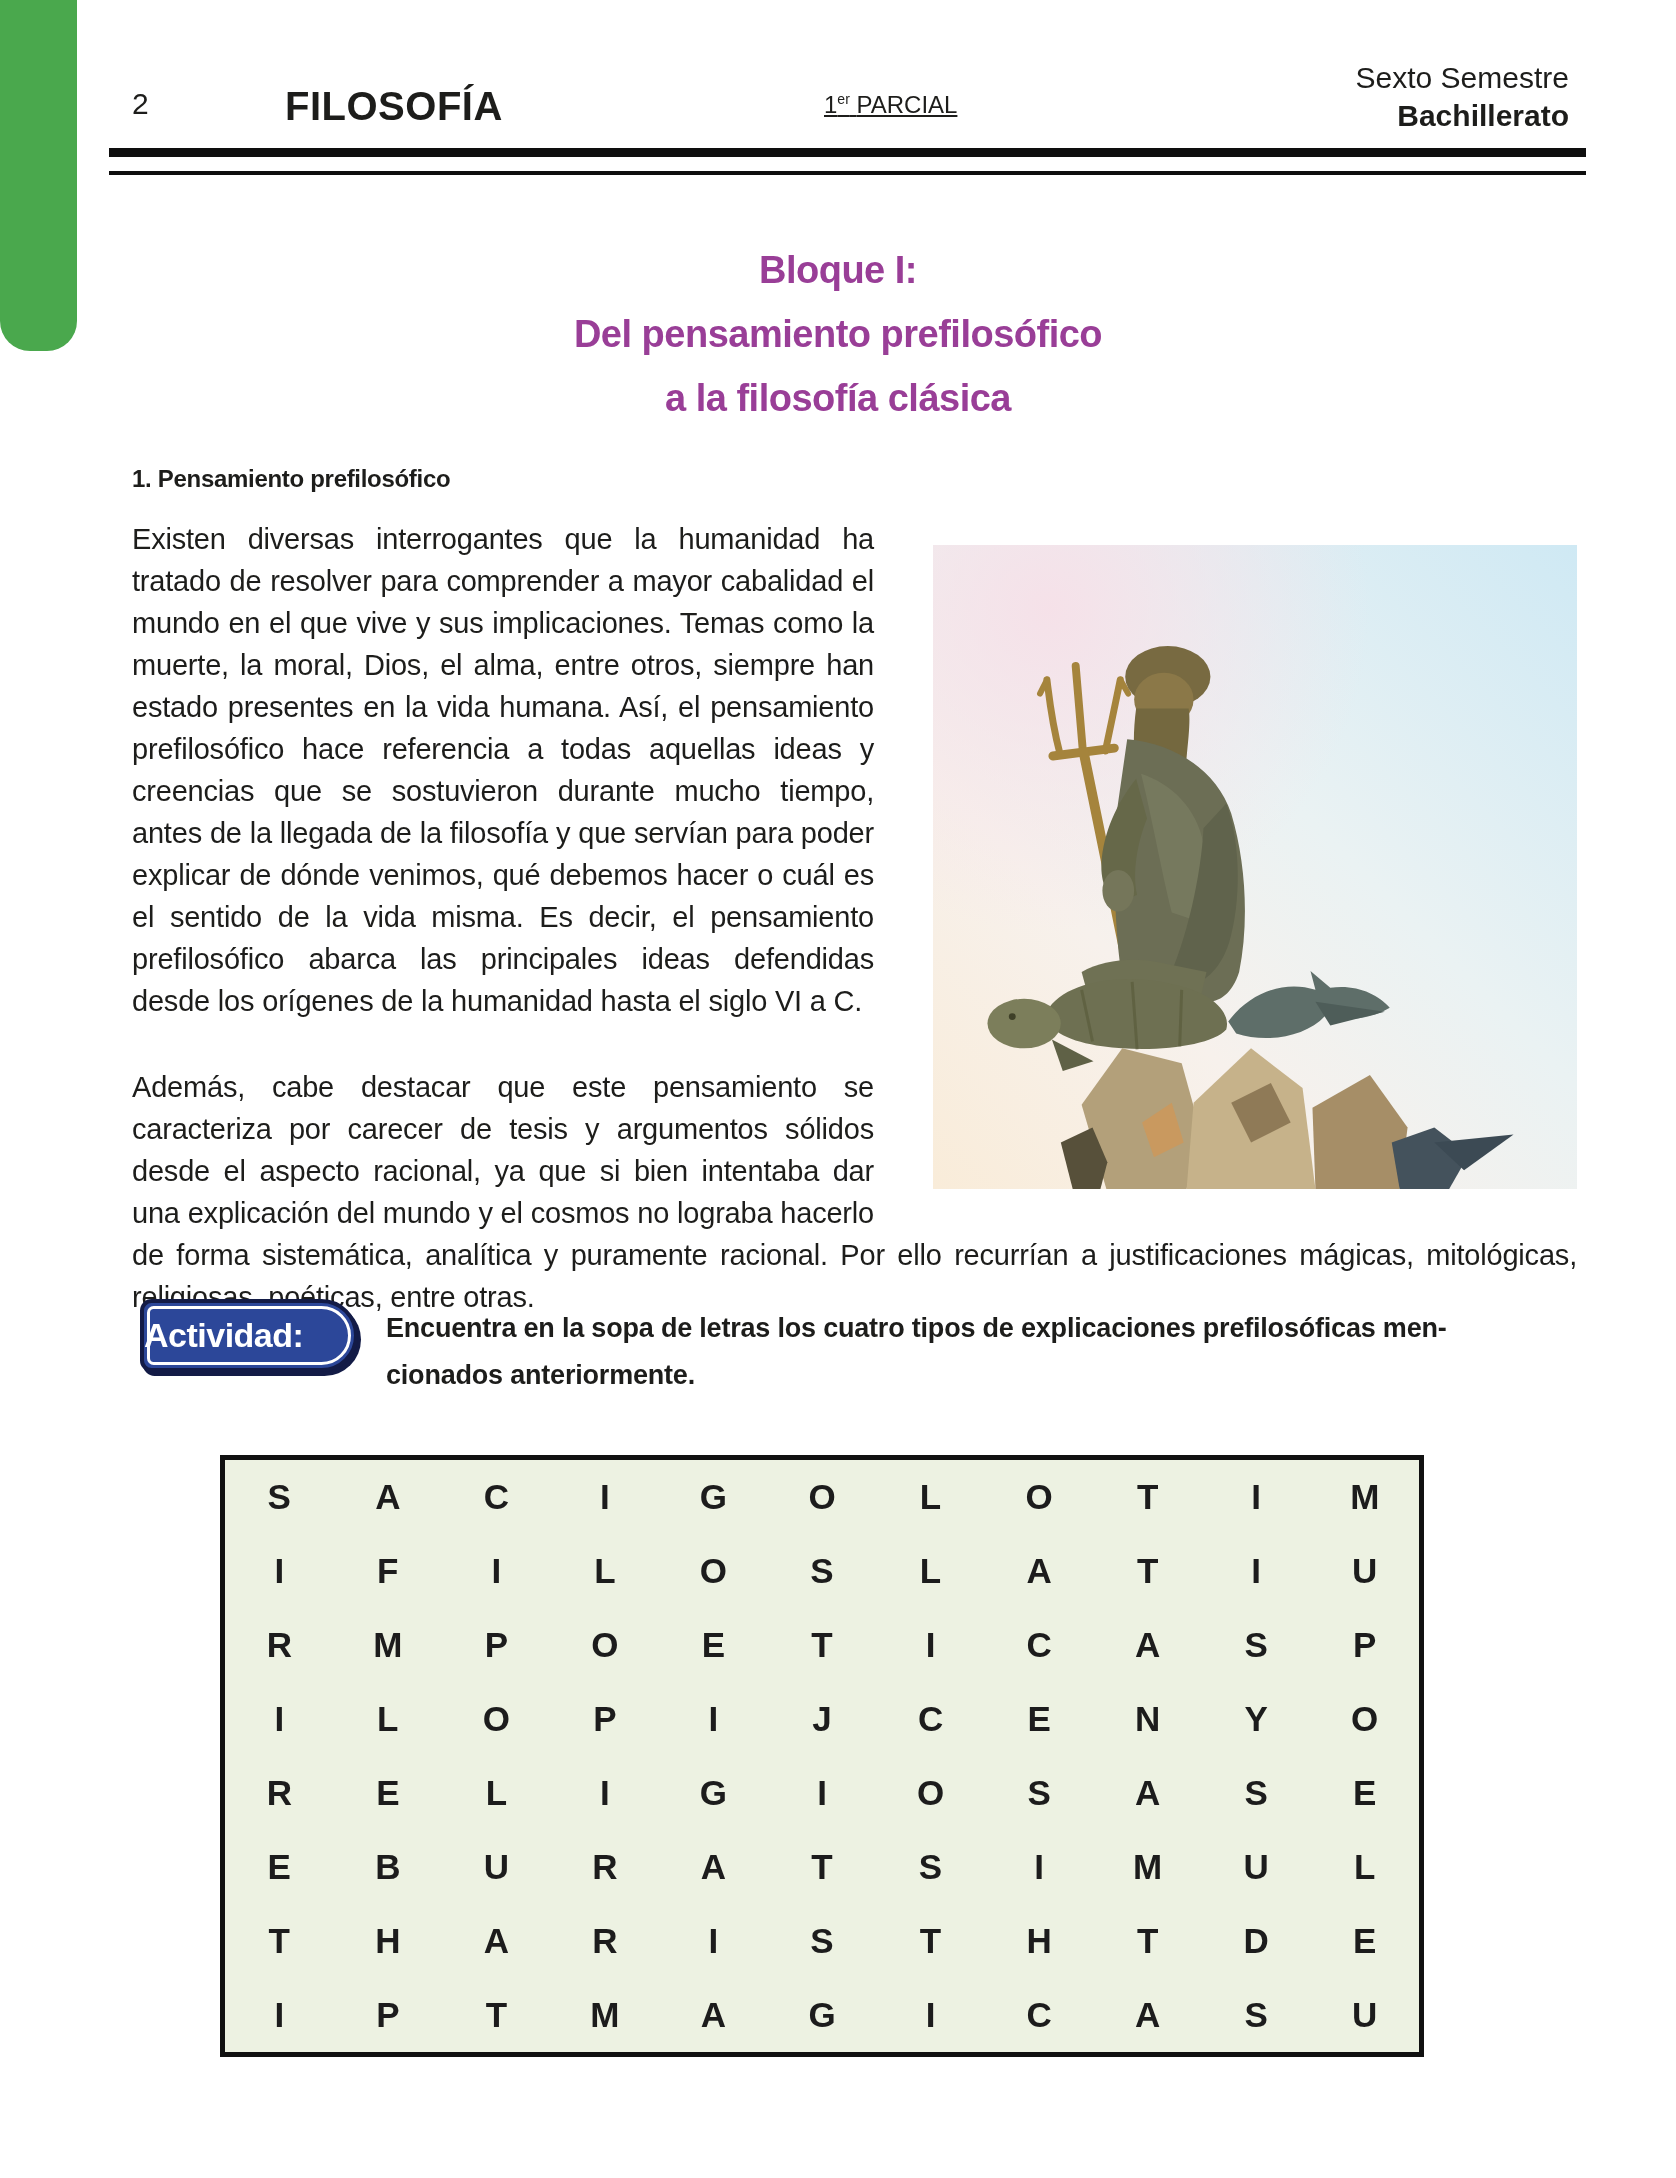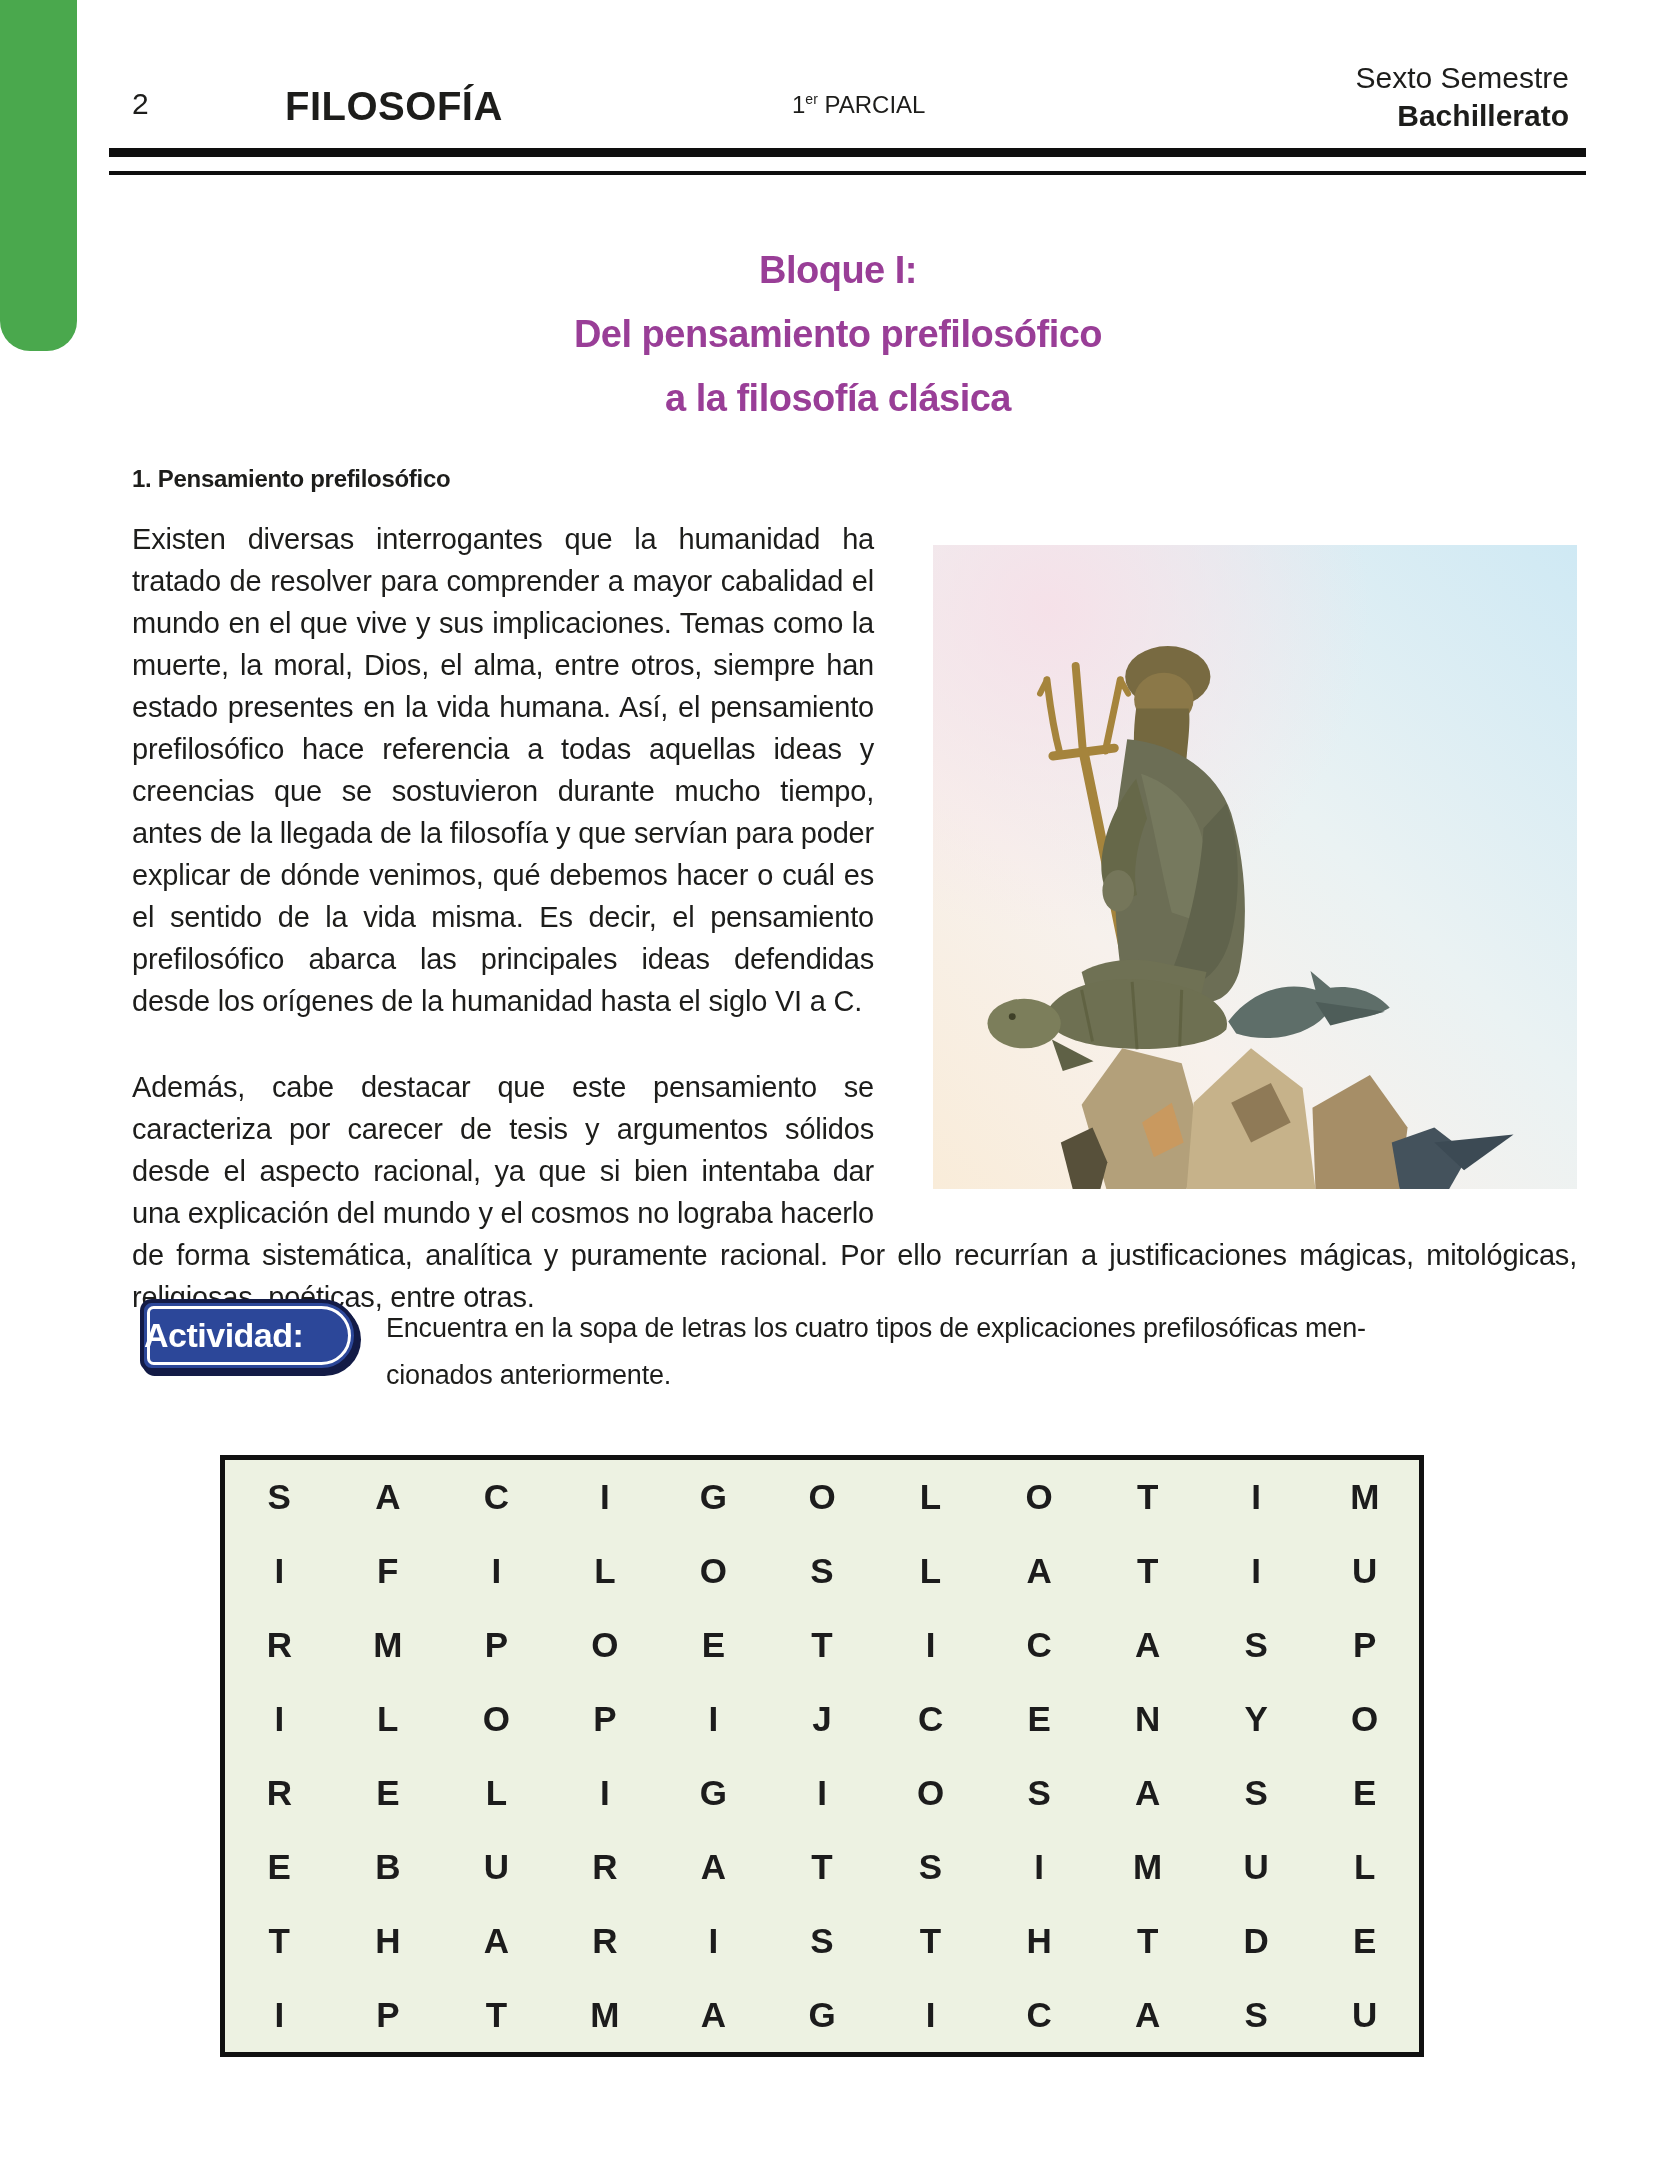--- a/index.html
+++ b/index.html
@@ -9,21 +9,21 @@
   }
   
   .green-bar{
     position:absolute;left:0;top:0;width:77px;height:351px;
     background:var(--accent_green,#4aa84d);
     border-radius:0 0 30px 30px;
   }
   
   .pnum{position:absolute;left:132px;top:87px;font-size:30px;}
   .subject{position:absolute;left:285px;top:84px;font-size:40px;font-weight:bold;letter-spacing:0.5px;}
-  .partial{position:absolute;left:792px;top:91px;font-size:24px;font-weight:500;}
+  .partial{position:absolute;left:824px;top:91px;font-size:24px;font-weight:500;text-decoration:underline;}
   .partial sup{font-size:14px;}
   .sem-block{position:absolute;right:107px;top:59px;text-align:right;font-size:30px;line-height:38px;}
   .sem-block .lvl{font-weight:bold;}
   .rule{position:absolute;left:109px;width:1477px;background:#0e0e0e;}
   .rule.thick{top:148px;height:9px;}
   .rule.thin{top:171px;height:4px;}
   
   .title{
     position:absolute;left:0;top:238px;width:1676px;text-align:center;
     color:var(--title_purple,#993e97);font-weight:bold;font-size:38px;line-height:64px;
@@ -54,21 +54,21 @@
     box-sizing:border-box;
     display:flex;align-items:center;justify-content:flex-start;
   }
   .badge::after{
     content:"";position:absolute;inset:3px;border:3px solid #ffffff;
     border-radius:7px 31px 31px 7px;pointer-events:none;
   }
   .badge span{color:#ffffff;font-size:34px;font-weight:bold;letter-spacing:-0.5px;}
   .instr{
     position:absolute;left:386px;top:1305px;width:1198px;
-    font-size:27px;font-weight:normal;line-height:47px;letter-spacing:-0.2px;
+    font-size:27px;font-weight:bold;line-height:47px;letter-spacing:-0.2px;
   }
   
   .ws{
     position:absolute;left:220px;top:1455px;width:1204px;height:602px;
     background:var(--grid_bg,#edf2e2);
     border:5px solid #111111;box-sizing:border-box;
     display:grid;grid-template-columns:repeat(11,1fr);grid-auto-rows:1fr;
     align-items:center;justify-items:center;
   }
   .ws-letter{font-size:35px;font-weight:600;color:#1c1c1c;}

